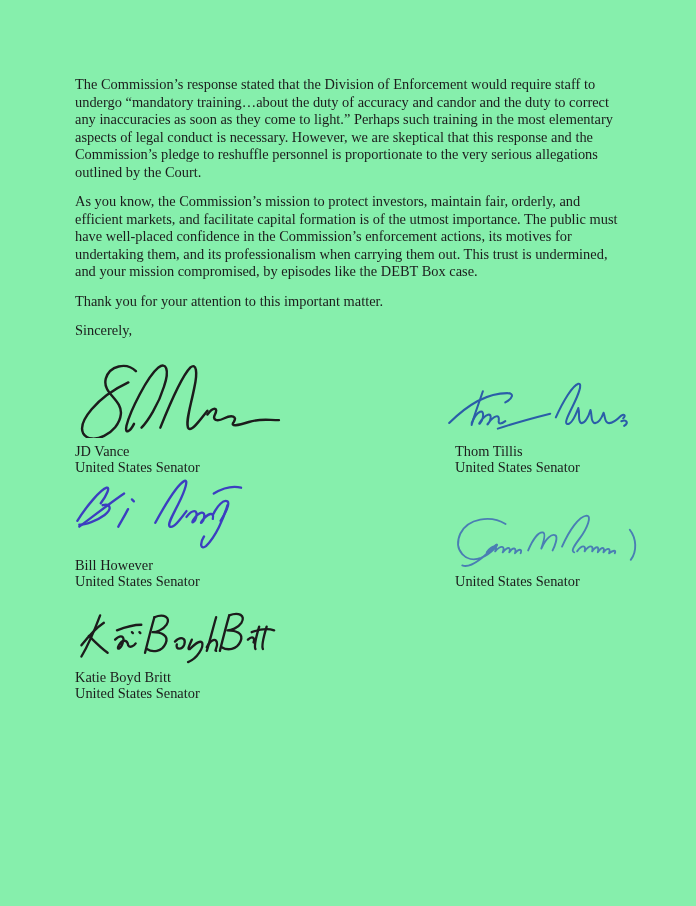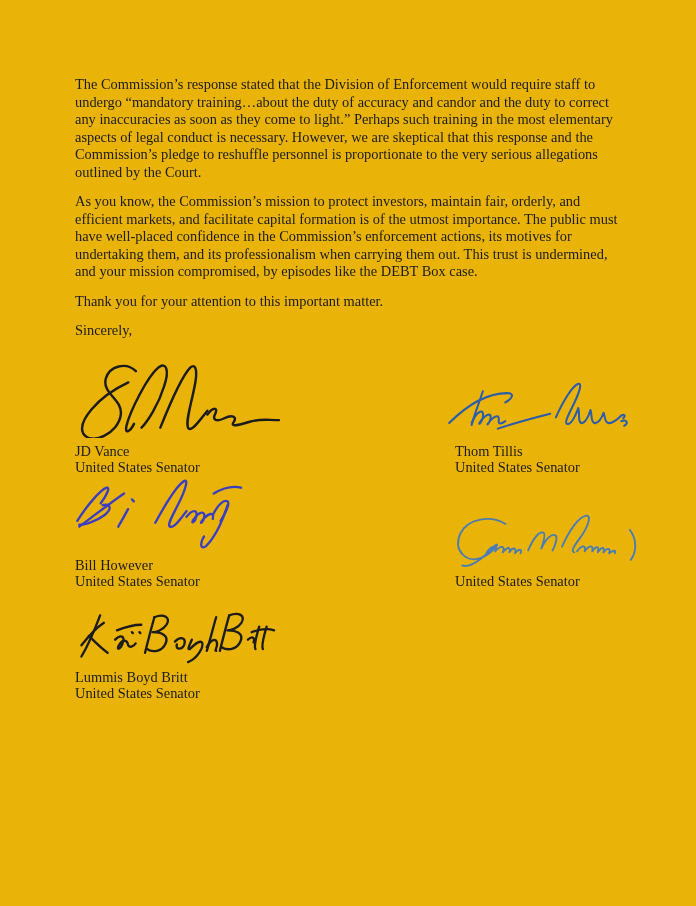--- a/index.html
+++ b/index.html
@@ -1,20 +1,20 @@
 <!DOCTYPE html>
 <html><head>
 <meta charset="utf-8">
 <style>
   html,body { margin:0; padding:0; background:#ffffff; }
   .page {
     position: relative;
     width: 696px;
     height: 906px;
-    background: #eab308;
+    background: #86efac;
     font-family: "Liberation Serif", "DejaVu Serif", serif;
     color: #1c1c1c;
     overflow: hidden;
   }
   .content {
     position: absolute;
     left: 75px;
     top: 76px;
     width: 552px;
   }
@@ -135,20 +135,20 @@
             <path d="M152,12 C148,26 144,42 142,48"></path>
             <path d="M142,44 C146,36 153,33 153,41 C153,45 150,48 152,48"></path>
             <path d="M166,10 C162,24 158,40 156,48"></path>
             <path d="M166,10 C176,6 184,10 179,18 C175,24 168,26 164,26 C173,26 182,29 178,38 C174,47 164,48 158,44"></path>
             <path d="M186,36 C190,32 194,33 192,39"></path>
             <path d="M198,22 C195,32 192,42 194,46"></path>
             <path d="M206,22 C203,32 200,42 202,46"></path>
             <path d="M190,28 C198,25 208,24 214,26"></path>
           </g>
         </svg>
-        <div class="sig-name">Lummis Boyd Britt</div>
+        <div class="sig-name">Katie Boyd Britt</div>
         <div class="sig-title">United States Senator</div>
       </div>
       <div class="sig-col-right"></div>
     </div>
 
   </div>
 </div>
 
 </body></html>

